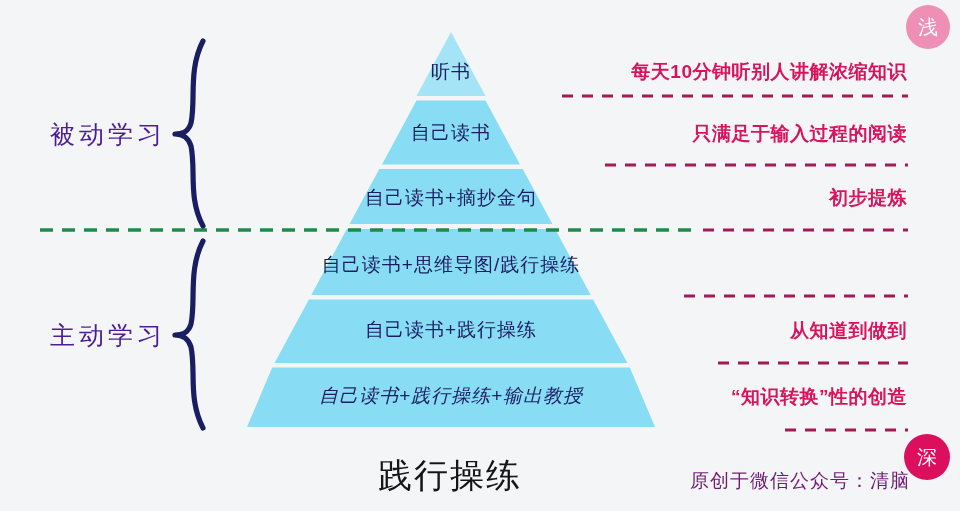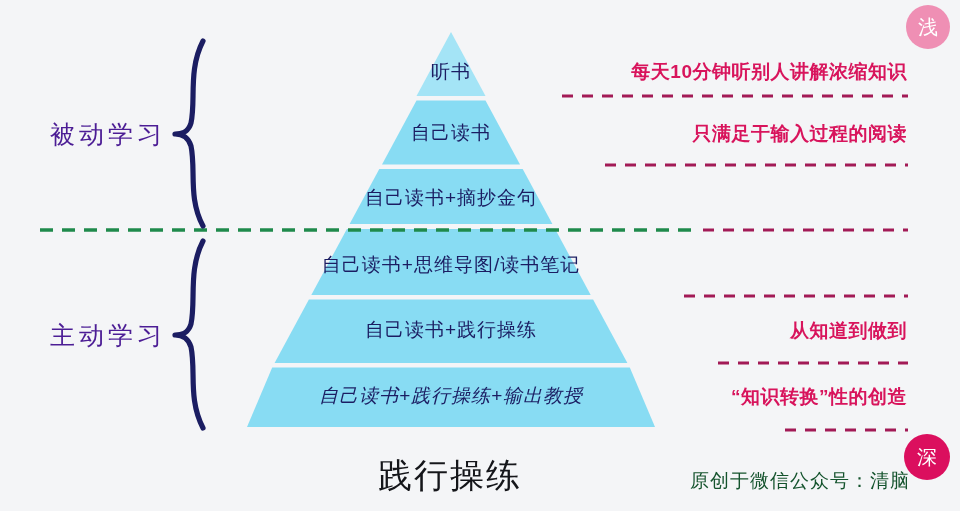--- a/index.html
+++ b/index.html
@@ -59,21 +59,21 @@
     font-size:34px;
     color:#15161a;
     letter-spacing:2px;
     white-space:nowrap;
   }
   #credit{
     position:absolute;
     right:50px;top:481px;
     transform:translateY(-50%);
     font-size:19px;
-    color:#14532d;
+    color:#701a75;
     letter-spacing:1px;
     white-space:nowrap;
     font-family:Liberation Mono, monospace;
   }
 </style>
 </head>
 <body>
 
 <div id="stage">
 
@@ -115,26 +115,27 @@
              C 181 335, 188 337, 191 347
              C 196 371, 188 399, 203 428" fill="none" stroke="#1b1d62" stroke-width="5.2" stroke-linecap="round" stroke-linejoin="round"></path>
   </svg>
 
   <div class="group-label" style="left:108px;top:134px;">被动学习</div>
   <div class="group-label" style="left:108px;top:335px;">主动学习</div>
 
   <div class="tier-label" style="left:451px;top:72px;">听书</div>
   <div class="tier-label" style="left:451px;top:133px;">自己读书</div>
   <div class="tier-label" style="left:451px;top:198px;">自己读书+摘抄金句</div>
-  <div class="tier-label" style="left:451px;top:265px;">自己读书+思维导图/读书笔记</div>
+  <div class="tier-label" style="left:451px;top:265px;">自己读书+思维导图/践行操练</div>
   <div class="tier-label" style="left:451px;top:330px;">自己读书+践行操练</div>
   <div class="tier-label" style="left:451px;top:396px;font-style:italic;">自己读书+践行操练+输出教授</div>
 
   <div class="side-note" style="top:72px;">每天10分钟听别人讲解浓缩知识</div>
   <div class="side-note" style="top:134px;">只满足于输入过程的阅读</div>
+  <div class="side-note" style="top:198px;">初步提炼</div>
   <div class="side-note" style="top:331px;">从知道到做到</div>
   <div class="side-note" style="top:397px;">“知识转换”性的创造</div>
 
   <div class="badge" id="badge-light">浅</div>
   <div class="badge" id="badge-deep">深</div>
 
   <div id="main-title">践行操练</div>
   <div id="credit">原创于微信公众号：清脑</div>
 
 </div>

